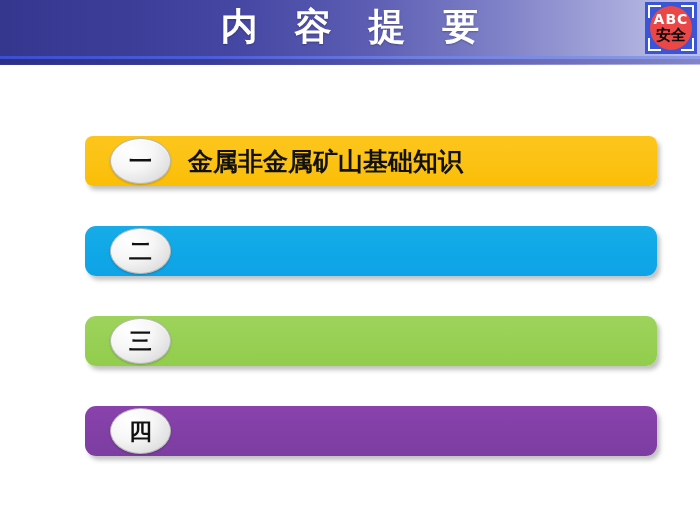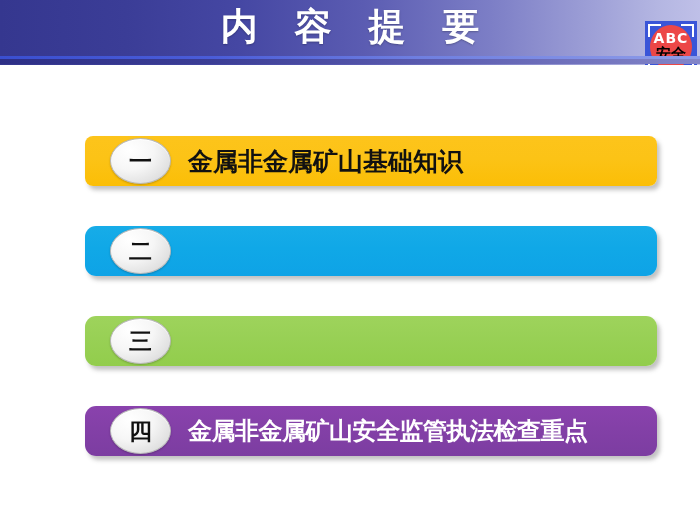--- a/index.html
+++ b/index.html
@@ -77,21 +77,20 @@
   }
 
   
   .logo {
     position: absolute;
     right: 3px;
     top: 2px;
     width: 52px;
     height: 52px;
     background: #3a55d8;
-    margin-top: 19px;
   }
   .logo-circle {
     position: absolute;
     left: 5px;
     top: 4px;
     width: 42px;
     height: 44px;
     border-radius: 50%;
     background: #ec4747;
     display: flex;
@@ -222,16 +221,15 @@
   <div class="bar b3">
     <div class="badge">
       <span class="badge-num">三</span>
     </div>
   </div>
 
   <div class="bar b4">
     <div class="badge">
       <span class="badge-num">四</span>
     </div>
-    <div class="bar-text">金属非金属矿山安全监管执法检查重点</div>
   </div>
 
 </div>
 
 </body></html>

